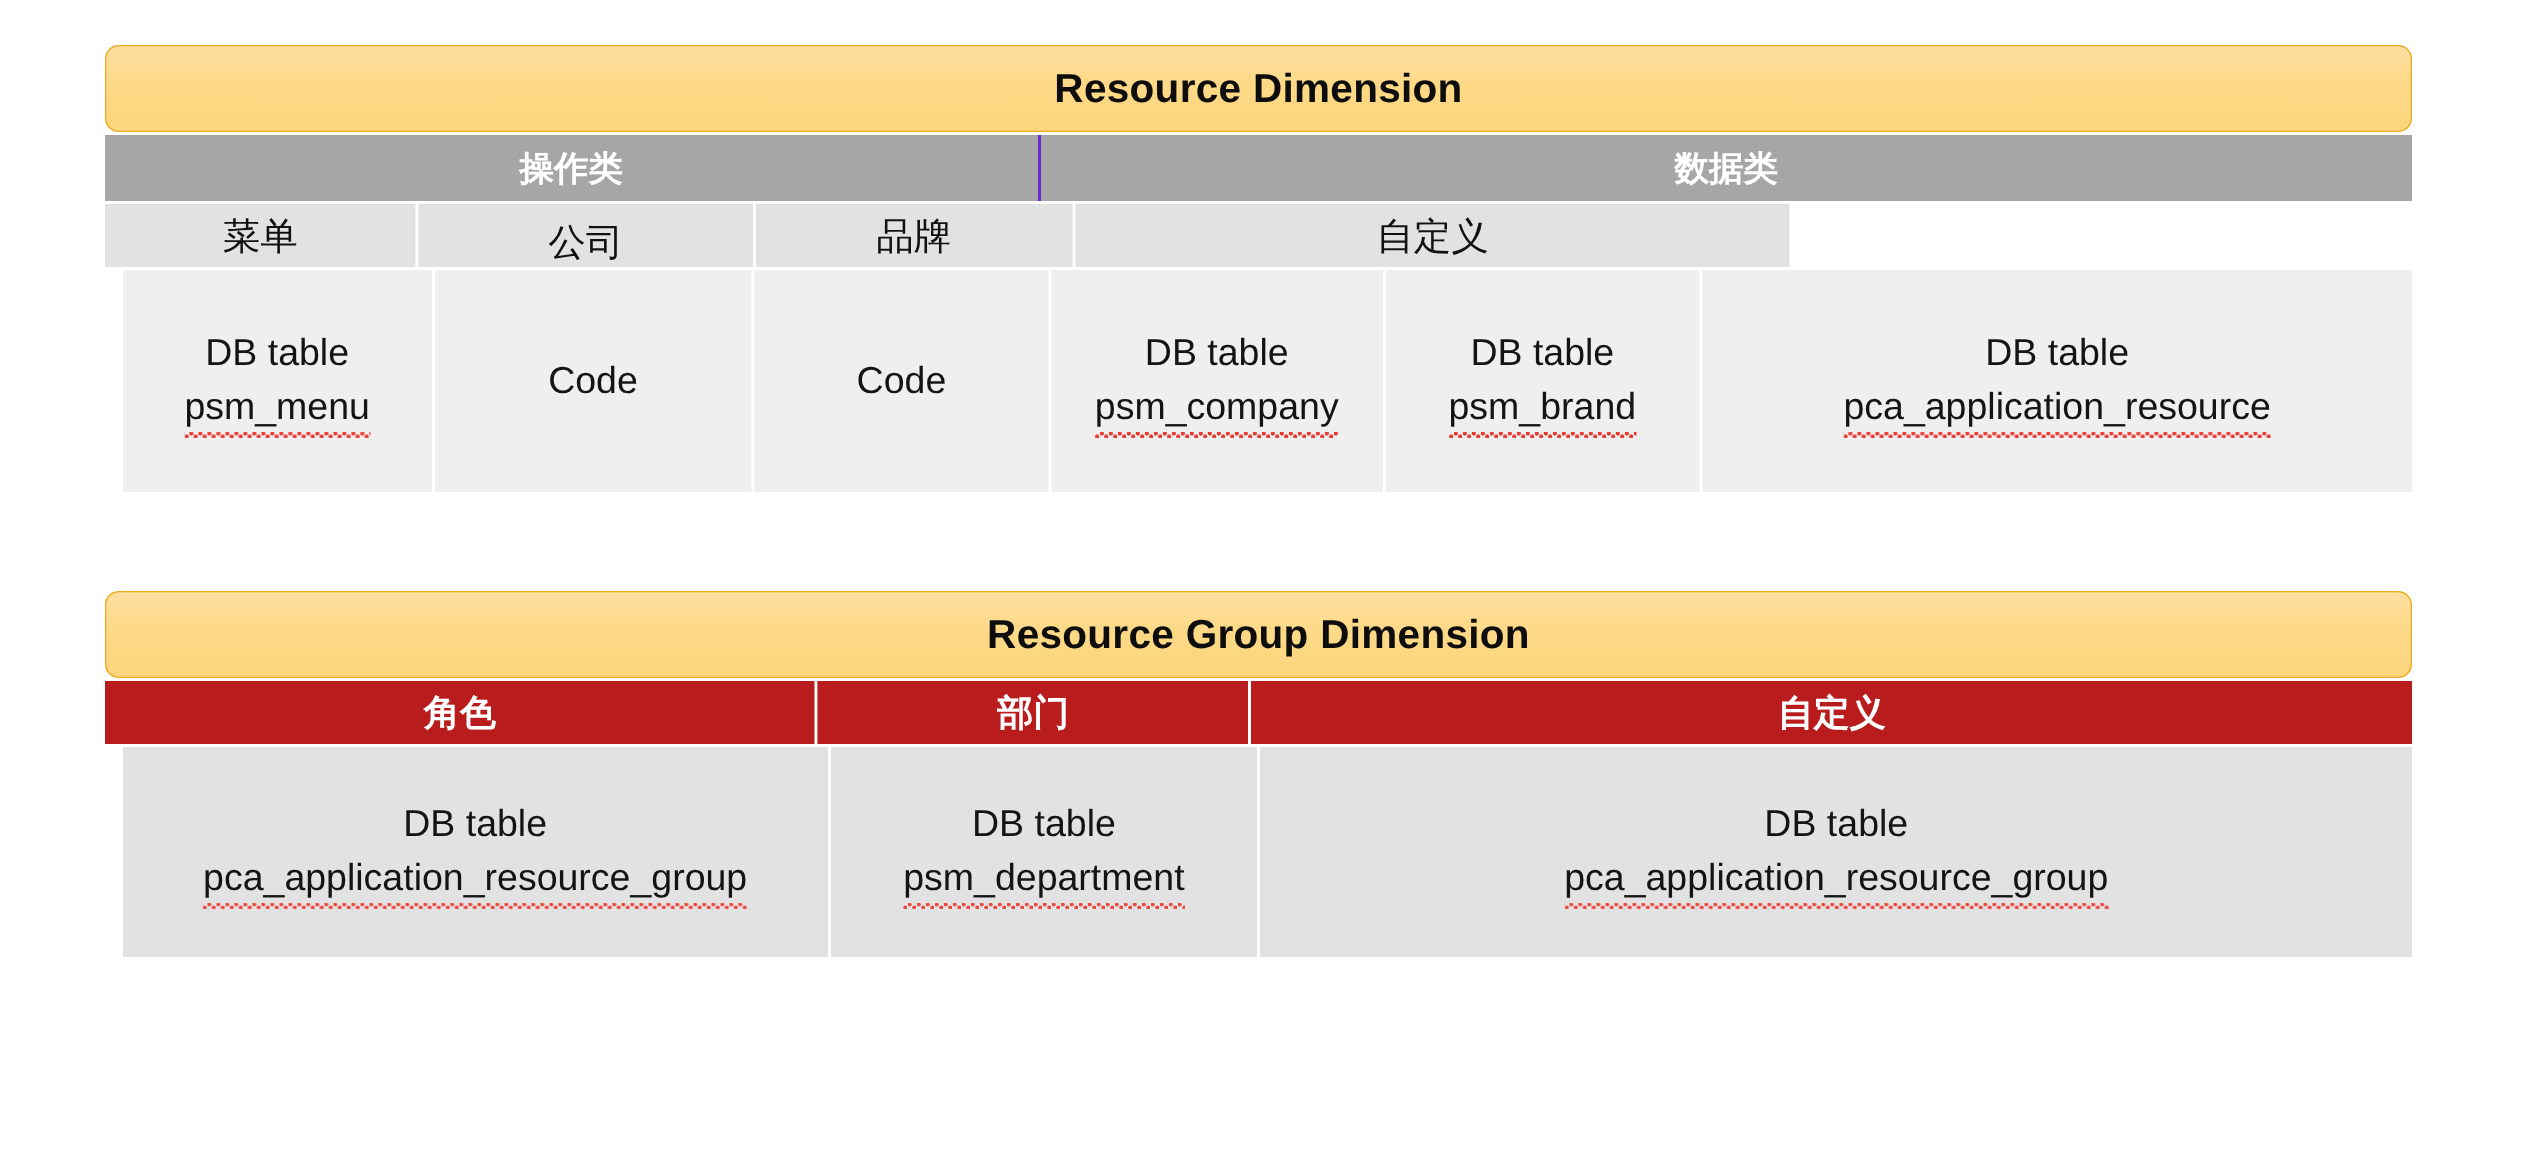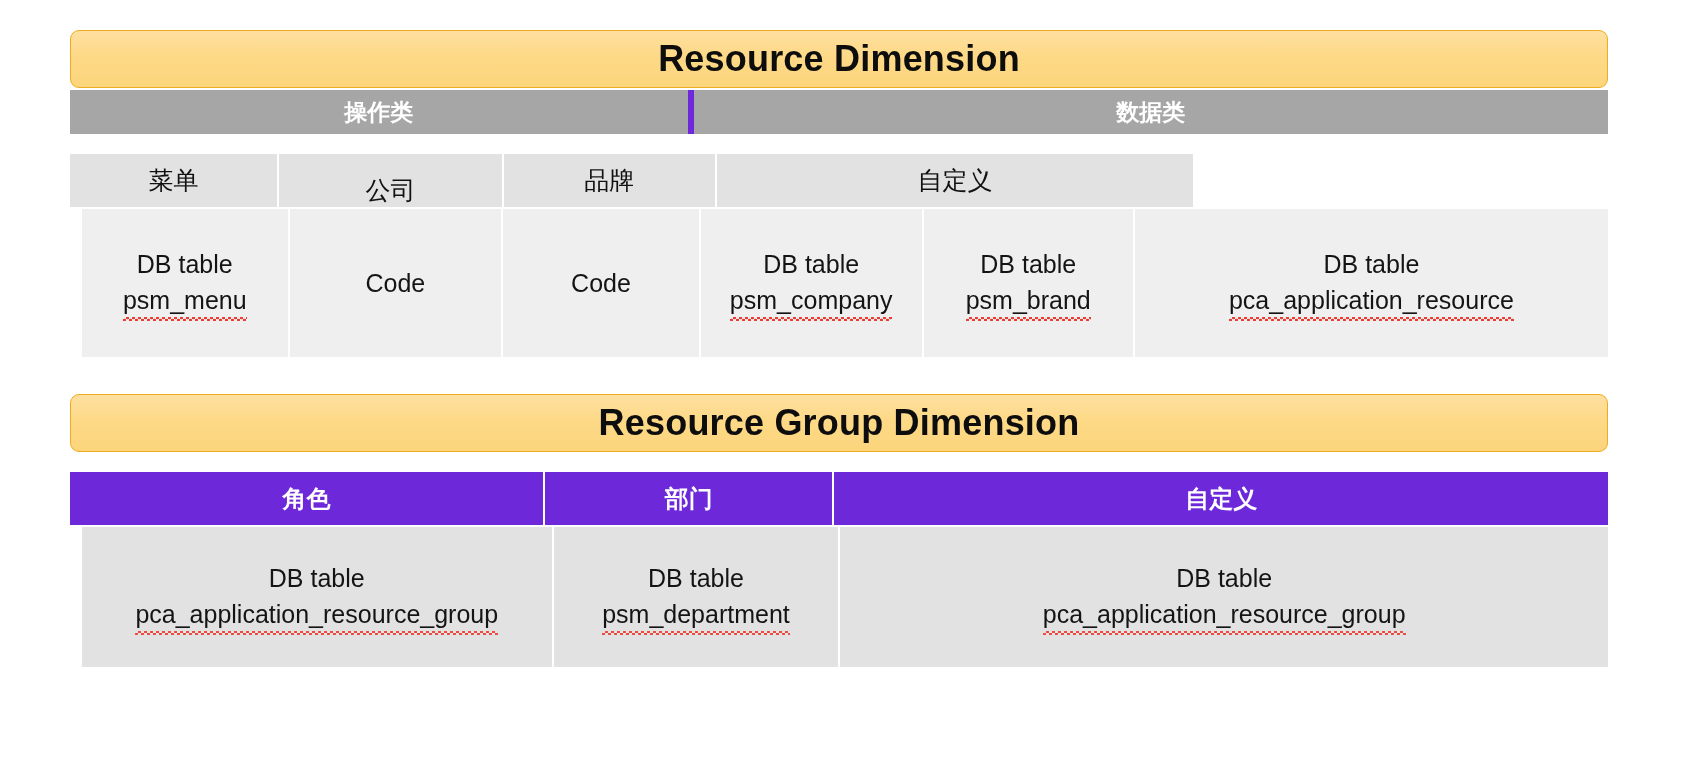--- a/index.html
+++ b/index.html
@@ -37,21 +37,21 @@
     height: 58px;
     border: 1px solid #eeac20;
     border-radius: 9px;
     background: linear-gradient(to bottom, #fedfa0 0%, #fdd987 45%, #fcd57c 100%);
     display: flex;
     align-items: center;
     justify-content: center;
     box-sizing: border-box;
   }
   .title-bar .title-text {
-    font-size: 36px;
+    font-size: 27px;
     font-weight: bold;
     color: #0d0d0d;
     letter-spacing: 0.2px;
     line-height: 1;
   }
 
   
   .grid {
     display: flex;
     width: 100%;
@@ -64,29 +64,29 @@
   }
   .group-cell {
     background: #a6a6a6;
     color: #ffffff;
     font-size: 23px;
     font-weight: bold;
     display: flex;
     align-items: center;
     justify-content: center;
     box-sizing: border-box;
-    border-right: 6px solid #6d28d9;
+    border-right: 2px solid #6d28d9;
     height: 100%;
     overflow: hidden;
   }
   .group-cell:last-child { border-right: none; }
 
   .sub-row {
-    margin-top: 20px;
-    height: 53px;
+    margin-top: 2px;
+    height: 42px;
   }
   .sub-cell {
     background: #e2e2e2;
     color: #111111;
     font-size: 25px;
     display: flex;
     align-items: center;
     justify-content: center;
     box-sizing: border-box;
     border-right: 2px solid #ffffff;
@@ -111,21 +111,21 @@
     box-sizing: border-box;
     border-right: 2px solid #ffffff;
     height: 100%;
     overflow: hidden;
     text-align: center;
     line-height: 1.45;
   }
   .data-cell:last-child { border-right: none; }
 
   
-  .t2 .sub-cell { background: #6d28d9; color: #ffffff; font-weight: bold; font-size: 24px; }
+  .t2 .sub-cell { background: #b91c1c; color: #ffffff; font-weight: bold; font-size: 24px; }
   .t2 .data-row { height: 140px; }
   .t2 .data-cell { background: #e2e2e2; }
 
   .line { display: block; }
 
   
   .squiggle {
     display: inline-block;
     position: relative;
     padding-bottom: 2px;

